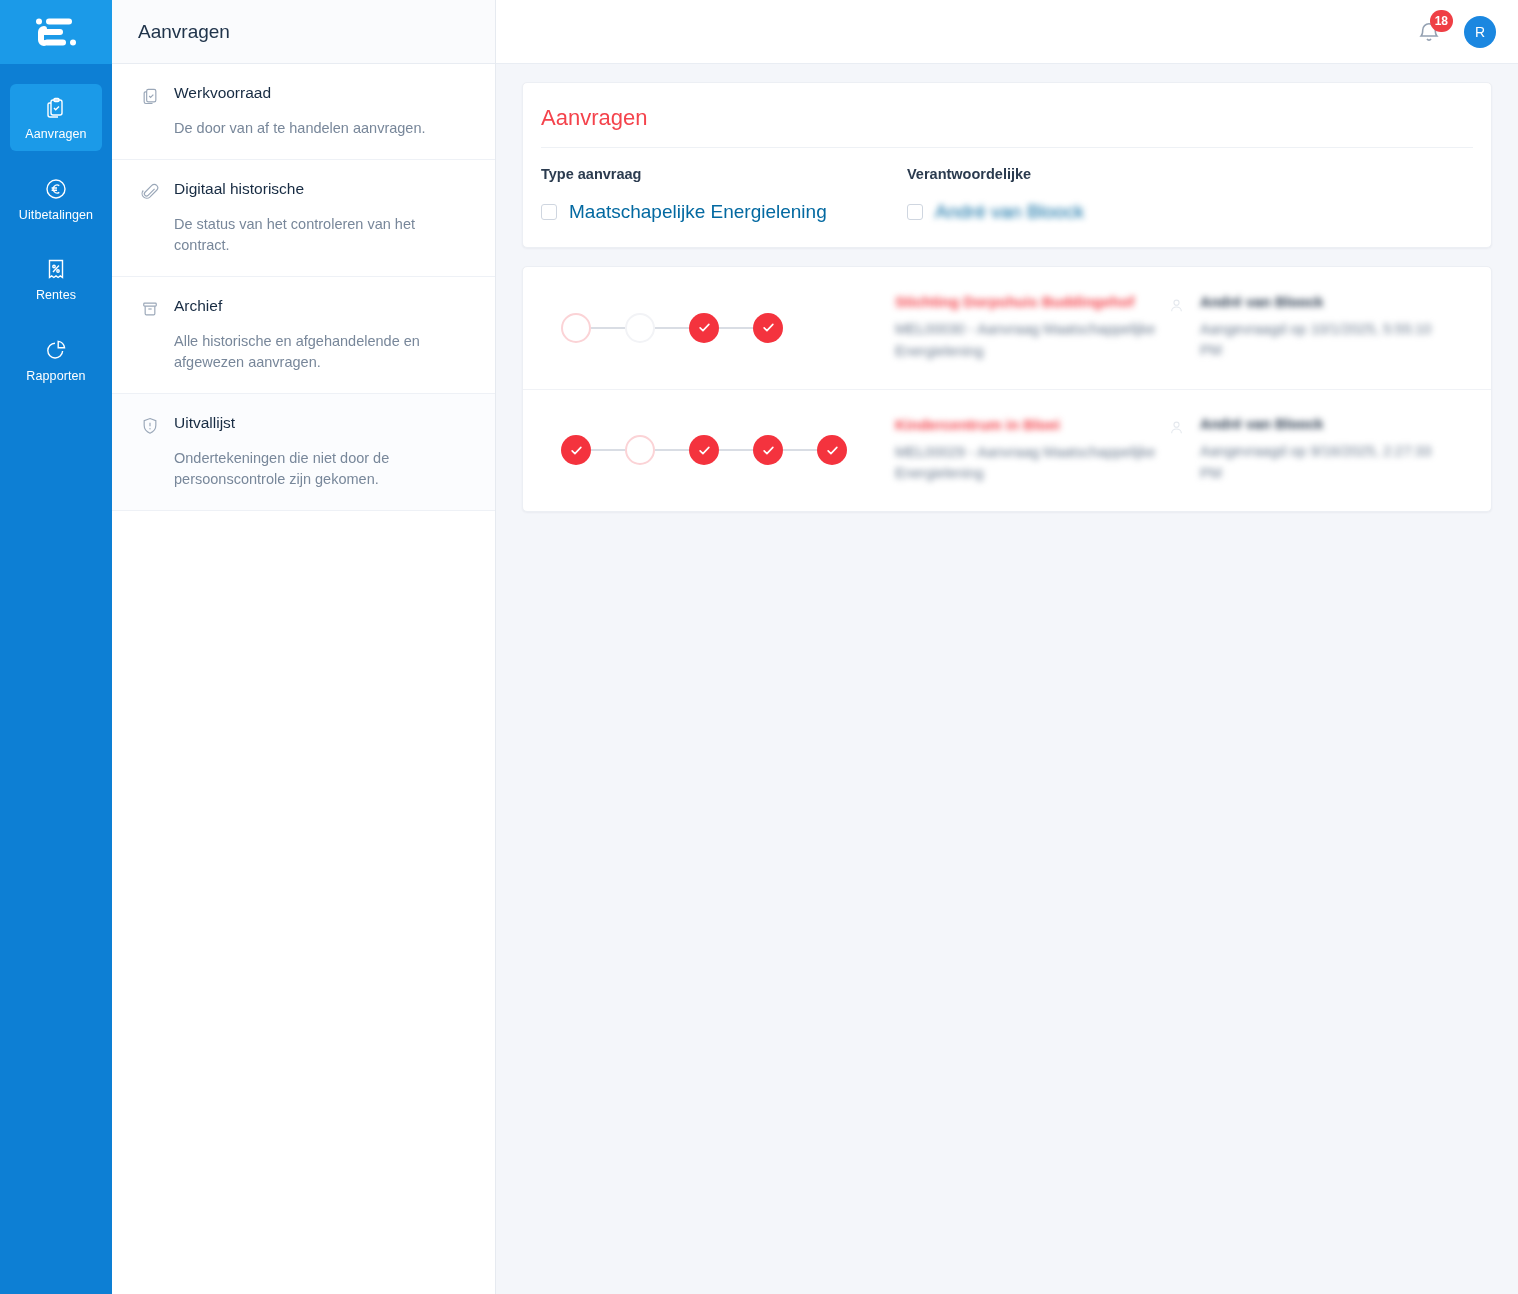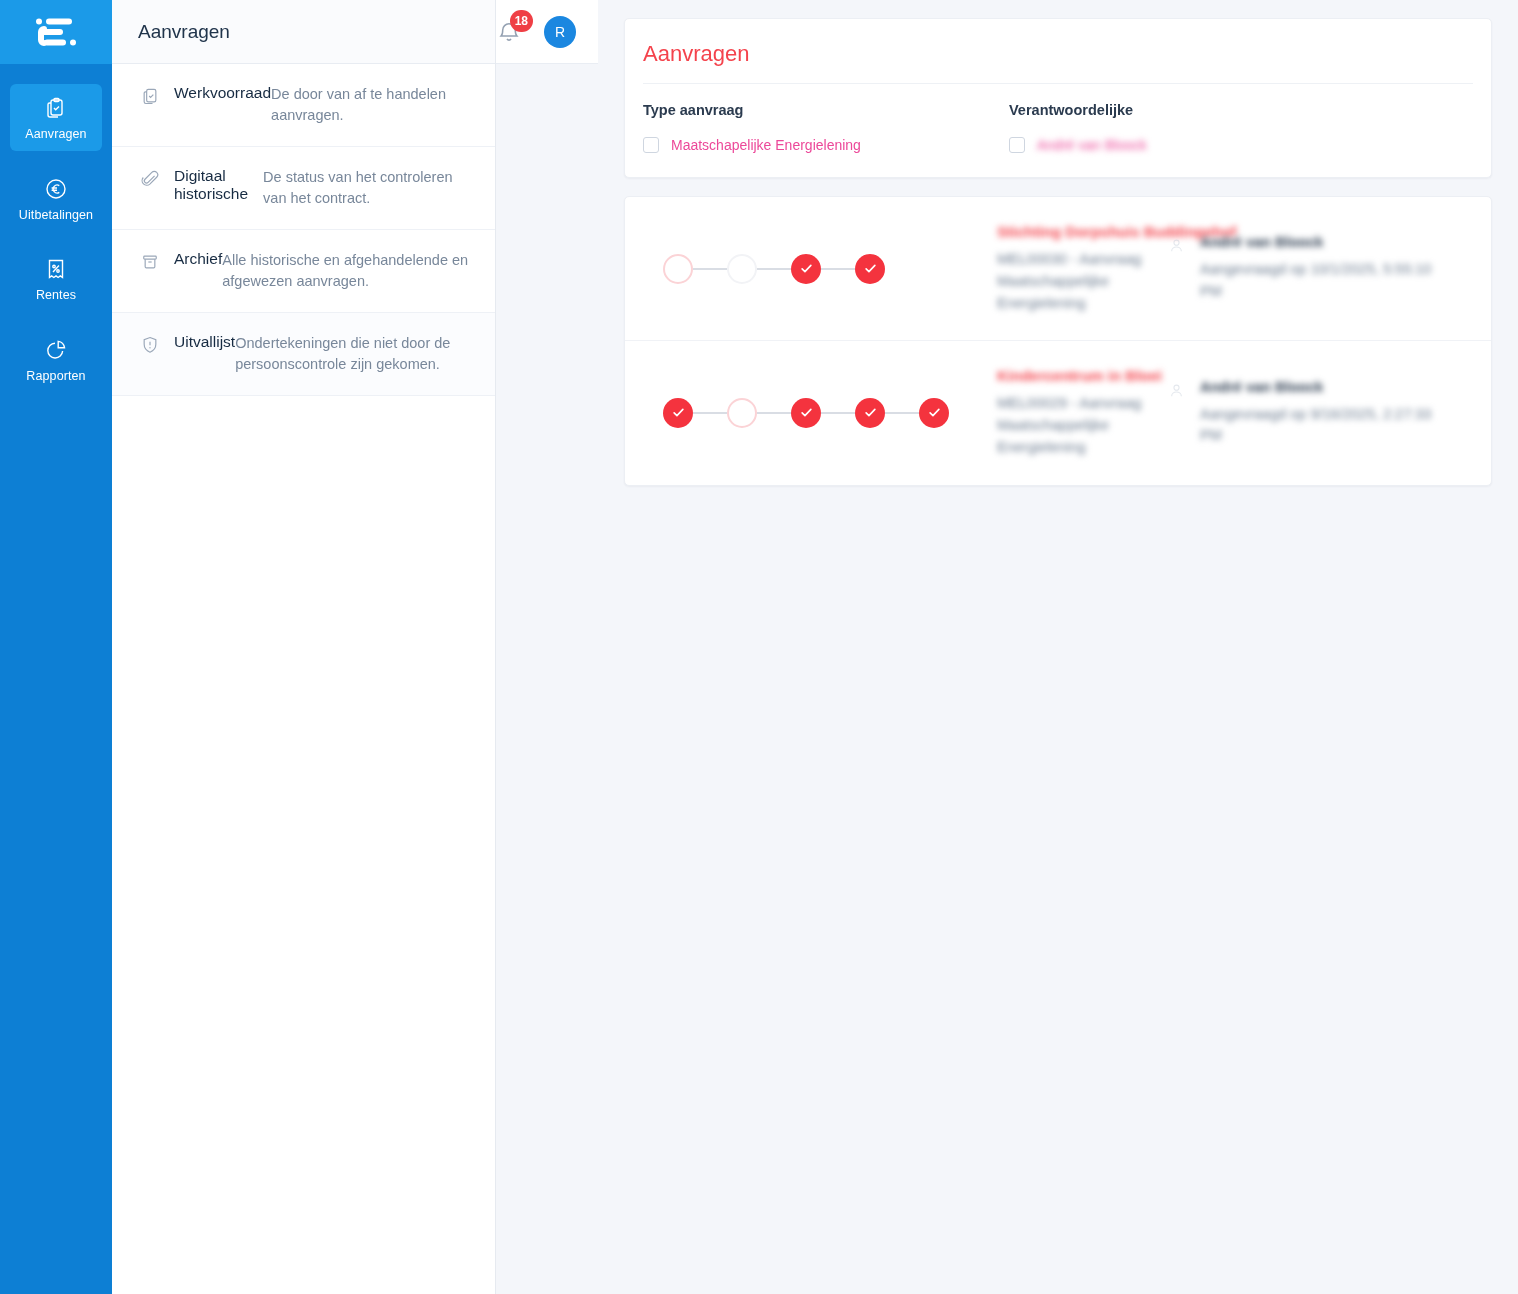--- a/index.html
+++ b/index.html
@@ -58,31 +58,31 @@
   }
   .subnav-list { flex: 1 1 auto; }
   .subnav-item {
     display: flex; gap: 14px;
     padding: 20px 26px 20px 28px;
     border-bottom: 1px solid #eef1f6;
     cursor: pointer;
   }
   .subnav-item.alt { background: #fbfcfe; }
   .si-icon { flex: 0 0 20px; padding-top: 2px; }
-  .si-text { display: flex; gap: 0; }
+  .si-text { display: flex; flex-direction: column; gap: 16px; }
   .si-title { font-size: 15.5px; color: #172b42; font-weight: 400; }
   .si-desc {
     font-size: 14.5px; color: #78879a; line-height: 1.45;
     max-width: 305px;
   }
 
   
   .main {
     flex: 1 1 auto;
-    display: flex; flex-direction: row;
+    display: flex; flex-direction: column;
     background: #f4f6fa;
     min-width: 0;
   }
   .topbar {
     height: 64px; flex: 0 0 64px;
     background: #ffffff;
     border-bottom: 1px solid #e9edf3;
     display: flex; align-items: center; justify-content: flex-end;
     padding-right: 22px; gap: 22px;
   }
@@ -122,21 +122,21 @@
   .filter-label {
     font-size: 14.5px; color: #2b3b4f; font-weight: 700;
     margin-bottom: 19px;
   }
   .cb-row { display: flex; align-items: center; gap: 12px; }
   .cb-box {
     width: 16px; height: 16px; border: 1px solid #cfd6e0;
     border-radius: 3px; background: #fff; cursor: pointer;
     flex: 0 0 16px;
   }
-  .cb-text { font-size: 14px; color: #ec4899; text-align: center; }
+  .cb-text { font-size: 19px; color: #0369a1; text-align: center; }
   .redact { filter: blur(3.4px); user-select: none; }
   .redact-s { filter: blur(3.1px); user-select: none; }
 
   
   .card.list { padding: 0; }
   .list-row {
     display: flex; align-items: center;
     padding: 26px 22px 26px 14px;
     border-bottom: 1px solid #f0f2f6;
     cursor: pointer;

